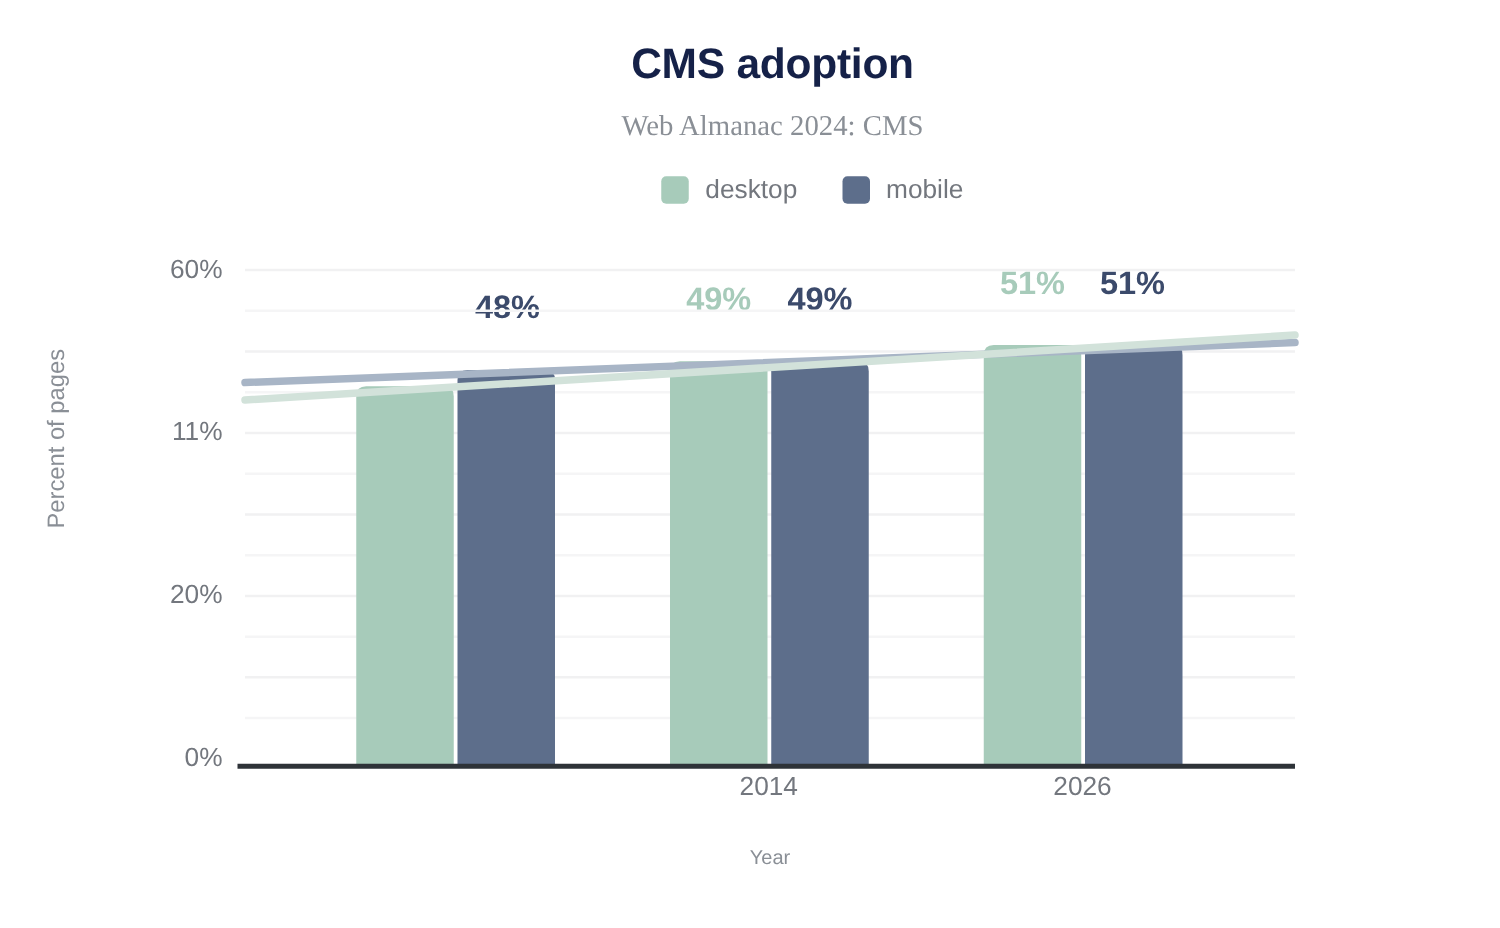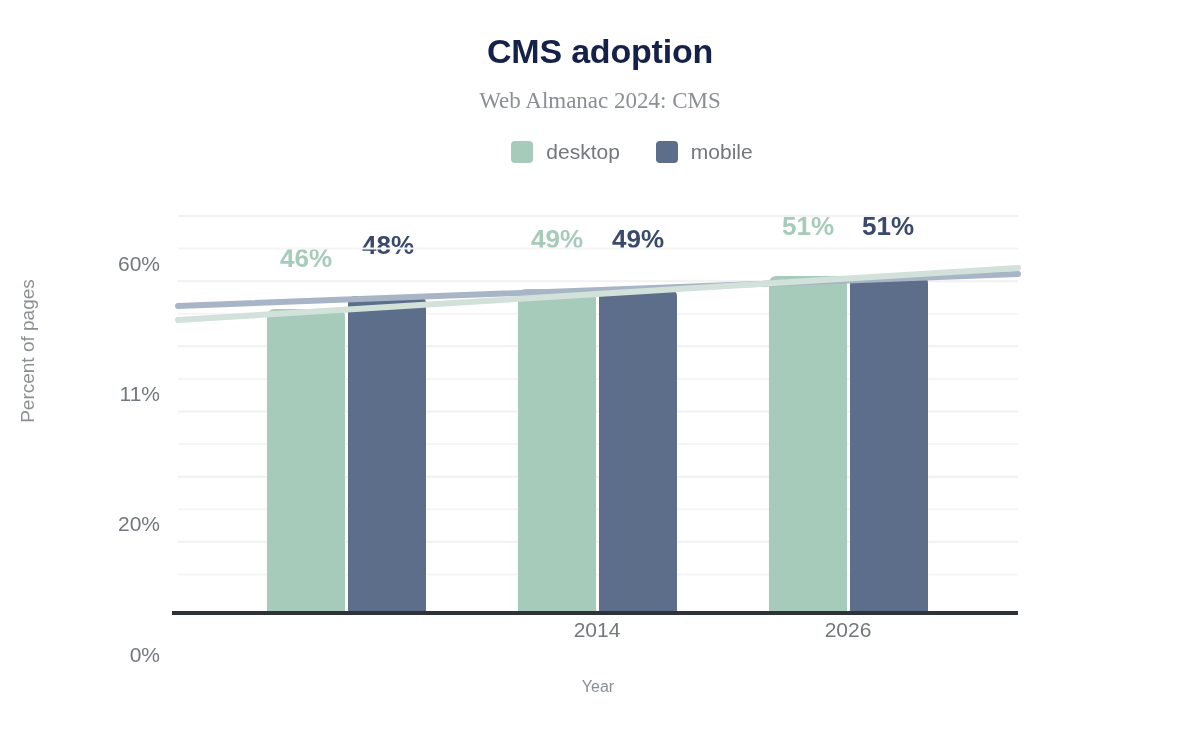--- a/index.html
+++ b/index.html
@@ -9,21 +9,21 @@
   }
   body {
     width: 1200px;
     height: 742px;
     font-family: "Liberation Sans", sans-serif;
     position: relative;
     overflow: hidden;
   }
   #chart-root {
     position: absolute;
-    left: 0; top: 0;
+    left: 18px; top: 0;
     width: 1092px;
     height: 742px;
   }
   .chart-title {
     position: absolute;
     left: 0; top: 32px;
     width: 1200px;
     text-align: center;
     font-size: 34px;
     font-weight: bold;
@@ -88,21 +88,20 @@
     text-align: center;
     font-size: 16px;
     color: #8a8f96;
   }
   .tick-label-y {
     position: absolute;
     width: 100px;
     text-align: right;
     font-size: 21px;
     color: #73777e;
-    margin-top: 48px;
   }
   .tick-label-x {
     position: absolute;
     width: 200px;
     text-align: center;
     font-size: 21px;
     color: #73777e;
     top: 618px;
   }
   .bar-label {
@@ -138,21 +137,20 @@
   <div class="x-axis-title">Year</div>
 
   <div class="tick-label-y" style="left:60px; top:204px;">60%</div>
   <div class="tick-label-y" style="left:60px; top:334px;">11%</div>
   <div class="tick-label-y" style="left:60px; top:464px;">20%</div>
   <div class="tick-label-y" style="left:60px; top:595px;">0%</div>
 
   <div class="tick-label-x" style="left:497px;">2014</div>
   <div class="tick-label-x" style="left:748px;">2026</div>
 
-  <div class="bar-label desktop" style="left:246px; top:243px;">46%</div>
   <div class="bar-label mobile" style="left:328px; top:230px;">48%</div>
   <div class="bar-label desktop" style="left:497px; top:224px;">49%</div>
   <div class="bar-label mobile" style="left:578px; top:224px;">49%</div>
   <div class="bar-label desktop" style="left:748px; top:211px;">51%</div>
   <div class="bar-label mobile" style="left:828px; top:211px;">51%</div>
 
   <svg class="plot-svg" width="1200" height="742">
     <g>
       <line x1="178" y1="216.0" x2="1018" y2="216.0" stroke="#f1f1f2" stroke-width="2"></line>
       <line x1="178" y1="248.6" x2="1018" y2="248.6" stroke="#f5f5f6" stroke-width="2"></line>

